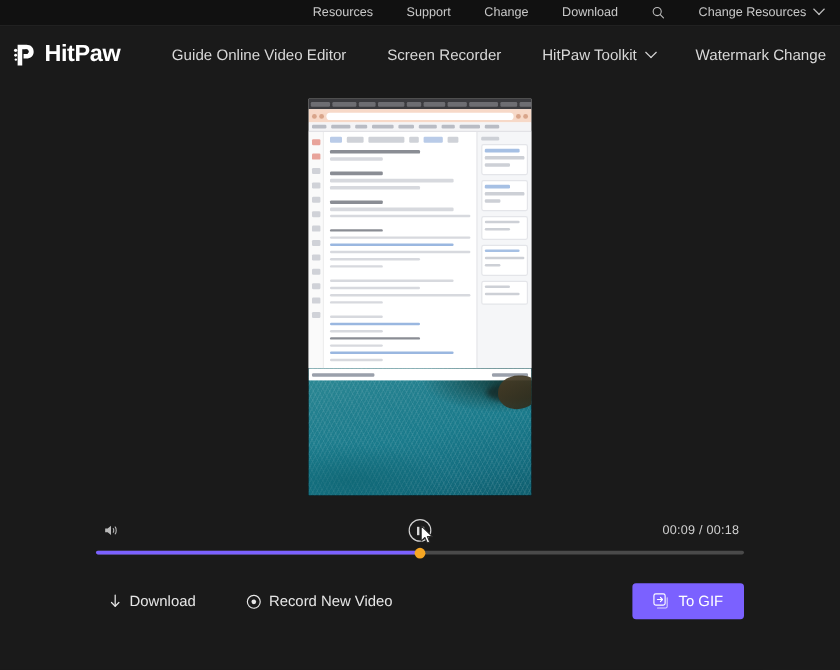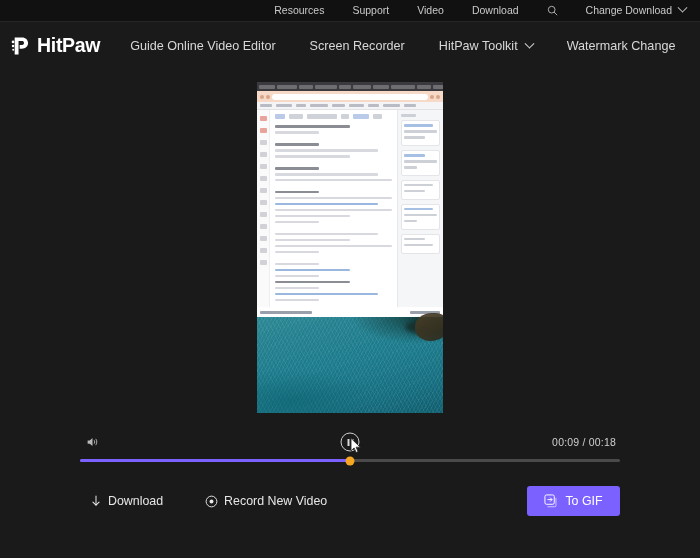--- a/index.html
+++ b/index.html
@@ -71,21 +71,21 @@
     align-items: center;
     padding-left: 9px;
     overflow: hidden;
   }
 
   .brand {
     display: flex;
     align-items: center;
     flex: 0 0 auto;
     cursor: pointer;
-    margin-right: 13px;
+    margin-right: 26px;
   }
   .brand-mark {
     width: 22px;
     height: 22px;
     margin-right: 6px;
     flex: 0 0 auto;
   }
   .brand-name {
     font-size: 19.5px;
     font-weight: bold;
@@ -449,32 +449,32 @@
   }
   .pill-btn svg { margin-right: 7px; display: block; }
   #btn-cut { margin-left: 16px; }
 </style>
 </head>
 <body>
 
 <div class="utility-bar">
   <span class="utility-link">Resources</span>
   <span class="utility-link">Support</span>
-  <span class="utility-link">Video</span>
+  <span class="utility-link">Change</span>
   <span class="utility-link">Download</span>
 
   <span class="search-btn">
     <svg width="11" height="11" viewBox="0 0 16 16" fill="none">
       <circle cx="6.8" cy="6.8" r="4.9" stroke="#bdbdbd" stroke-width="1.3"></circle>
       <line x1="10.5" y1="10.5" x2="14.4" y2="14.4" stroke="#bdbdbd" stroke-width="1.3" stroke-linecap="round"></line>
     </svg>
   </span>
 
   <span class="lang-group">
-    <span class="utility-link">Change Download</span>
+    <span class="utility-link">Change Resources</span>
     <i class="caret"></i>
   </span>
 </div>
 
 <nav class="main-nav">
   <div class="brand">
     <svg class="brand-mark" viewBox="0 0 24 24">
       <path d="M6.2 2.6h8.0c4.0 0 6.6 2.6 6.6 6.2 0 3.7-2.7 6.2-6.8 6.2h-2.4v-4.0h2.1c1.5 0 2.4-0.9 2.4-2.2 0-1.3-0.9-2.2-2.4-2.2H10.4v14.8H6.2V2.6z" fill="#ffffff"></path>
       <circle cx="4.4" cy="7.6" r="1.5" fill="#ffffff"></circle>
       <circle cx="4.4" cy="12.0" r="1.3" fill="#ffffff"></circle>

